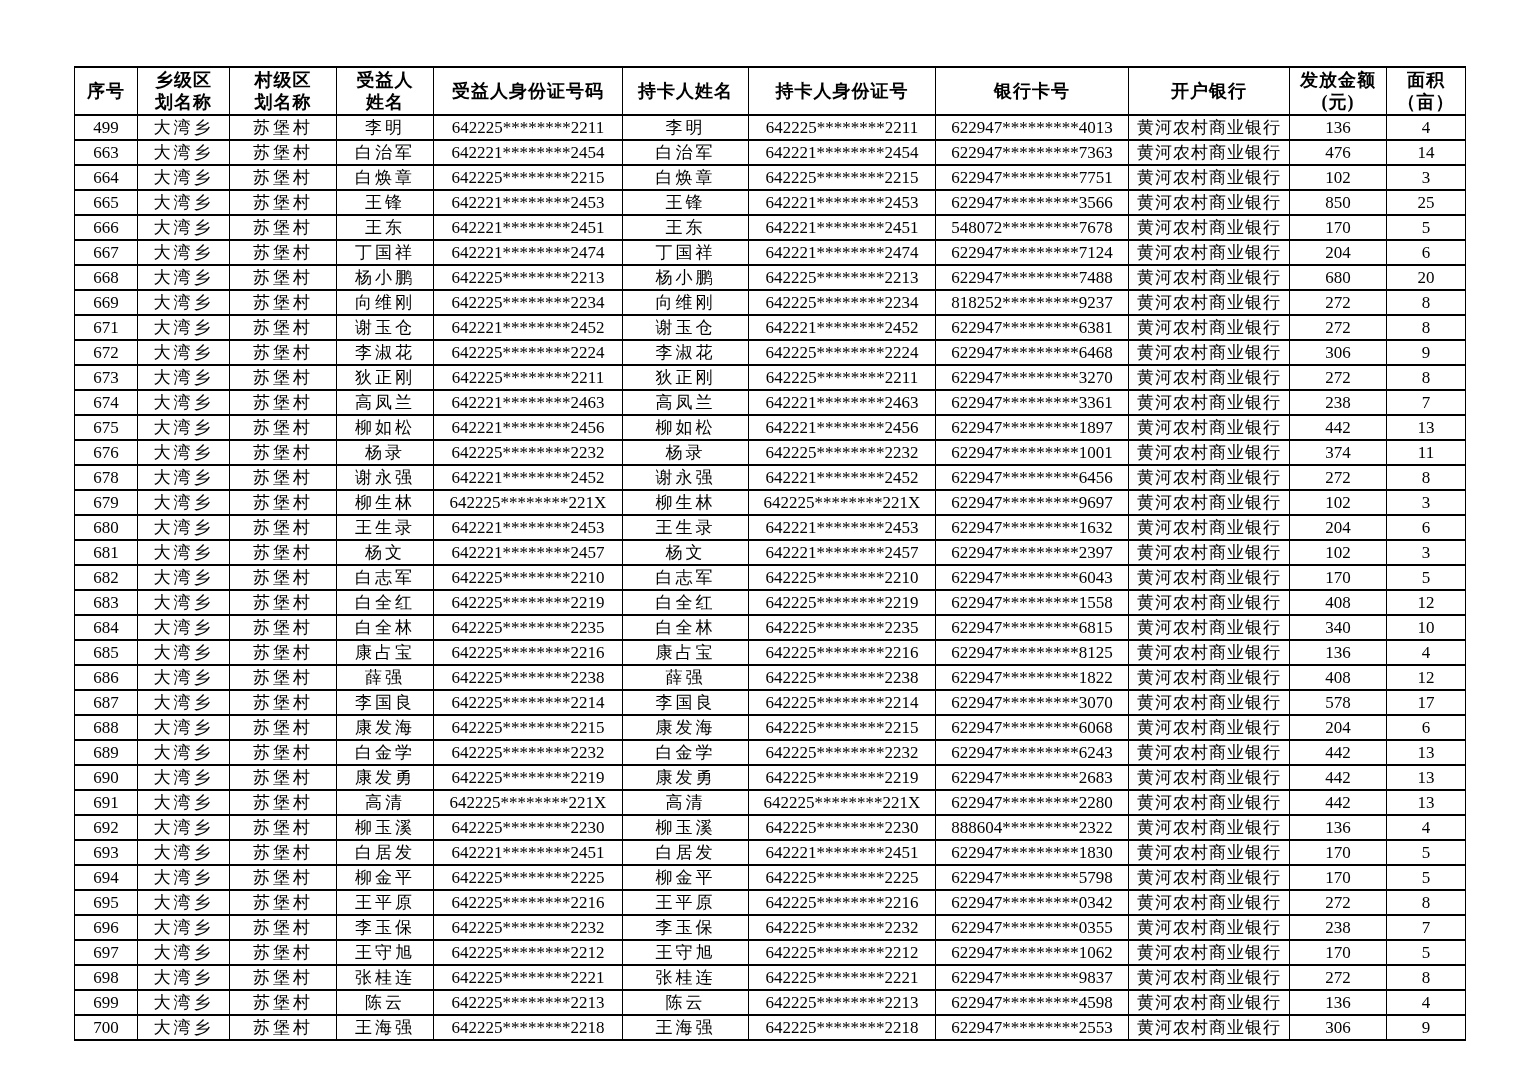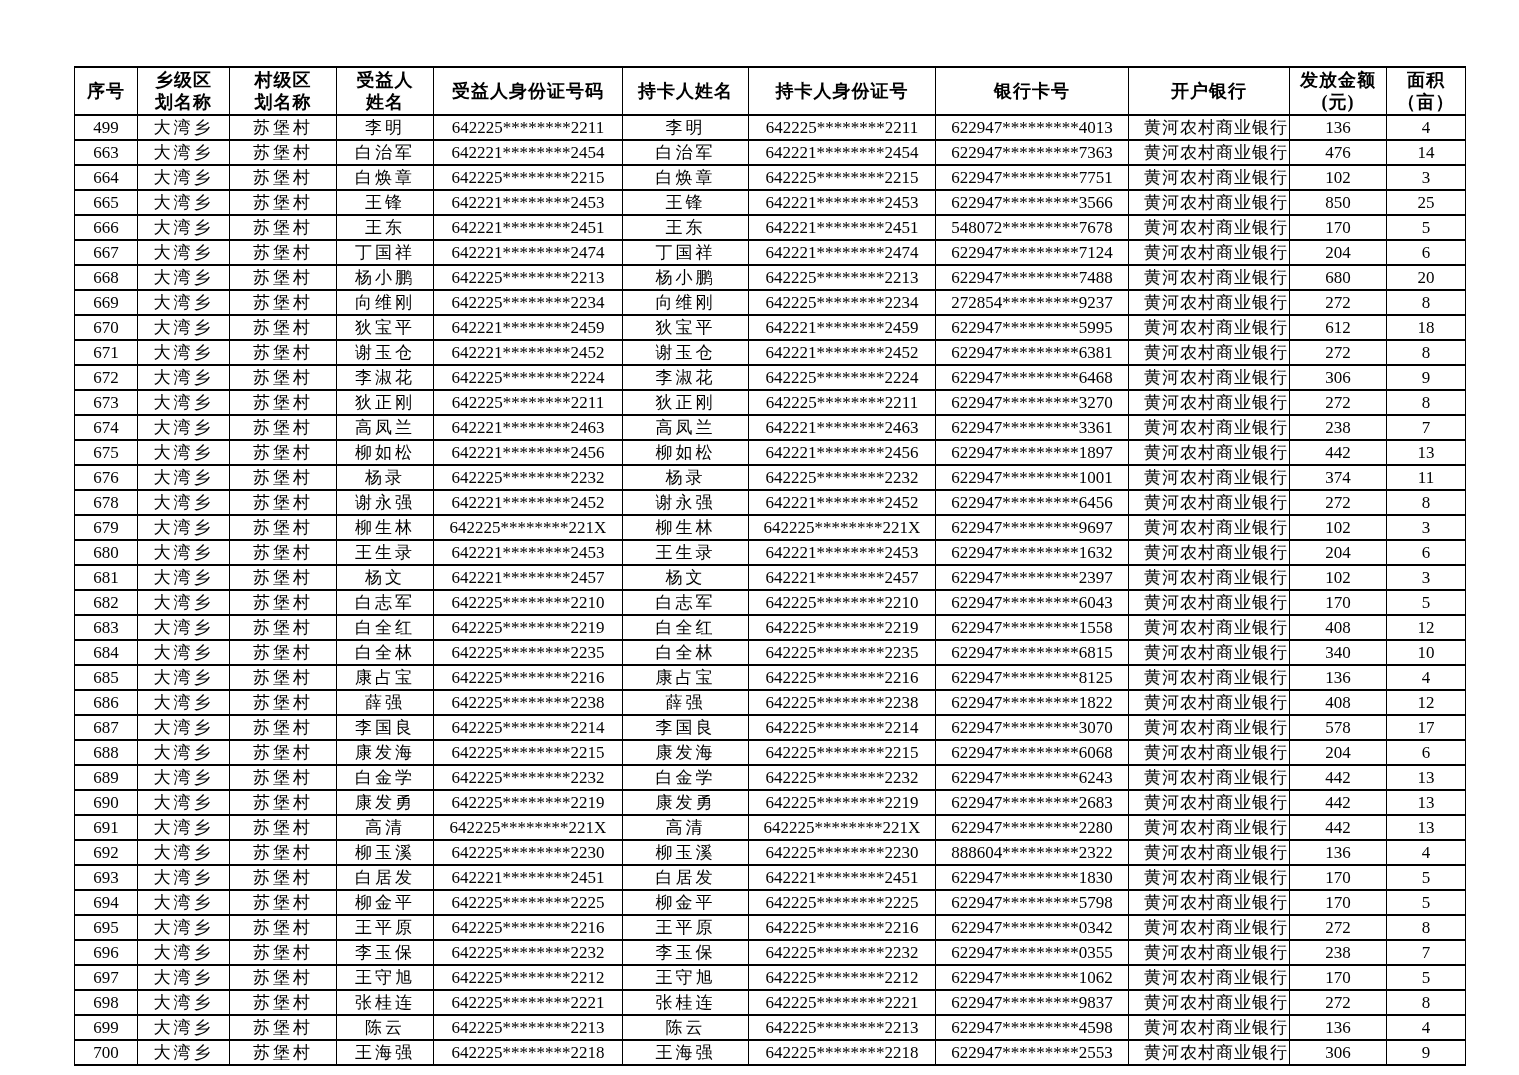--- a/index.html
+++ b/index.html
@@ -34,21 +34,21 @@
   .w-beneficiary-id{width:186px}
   .w-cardholder-name{width:123px}
   .w-cardholder-id{width:184px}
   .w-card-number{width:190px}
   .w-bank{width:158px}
   .w-amount{width:94px}
   .w-area{width:76px}
   
   td.col-township,td.col-village,td.col-beneficiary-name,
   td.col-cardholder-name{letter-spacing:3px;}
-  td.col-bank{letter-spacing:1px;text-align:right;}
+  td.col-bank{letter-spacing:1px;}
   td.col-beneficiary-id,td.col-cardholder-id,td.col-card-number{
     font-size:17px;letter-spacing:0;
   }
 </style>
 </head>
 <body>
 
 <table class="grid">
   <thead>
     <tr>
@@ -163,37 +163,24 @@
         <td class="col-area">20</td>
       </tr>
       <tr>
         <td class="col-seq">669</td>
         <td class="col-township">大湾乡</td>
         <td class="col-village">苏堡村</td>
         <td class="col-beneficiary-name">向维刚</td>
         <td class="col-beneficiary-id">642225********2234</td>
         <td class="col-cardholder-name">向维刚</td>
         <td class="col-cardholder-id">642225********2234</td>
-        <td class="col-card-number">272854*********9237</td>
+        <td class="col-card-number">818252*********9237</td>
         <td class="col-bank">黄河农村商业银行</td>
         <td class="col-amount">272</td>
         <td class="col-area">8</td>
-      </tr>
-      <tr>
-        <td class="col-seq">670</td>
-        <td class="col-township">大湾乡</td>
-        <td class="col-village">苏堡村</td>
-        <td class="col-beneficiary-name">狄宝平</td>
-        <td class="col-beneficiary-id">642221********2459</td>
-        <td class="col-cardholder-name">狄宝平</td>
-        <td class="col-cardholder-id">642221********2459</td>
-        <td class="col-card-number">622947*********5995</td>
-        <td class="col-bank">黄河农村商业银行</td>
-        <td class="col-amount">612</td>
-        <td class="col-area">18</td>
       </tr>
       <tr>
         <td class="col-seq">671</td>
         <td class="col-township">大湾乡</td>
         <td class="col-village">苏堡村</td>
         <td class="col-beneficiary-name">谢玉仓</td>
         <td class="col-beneficiary-id">642221********2452</td>
         <td class="col-cardholder-name">谢玉仓</td>
         <td class="col-cardholder-id">642221********2452</td>
         <td class="col-card-number">622947*********6381</td>

